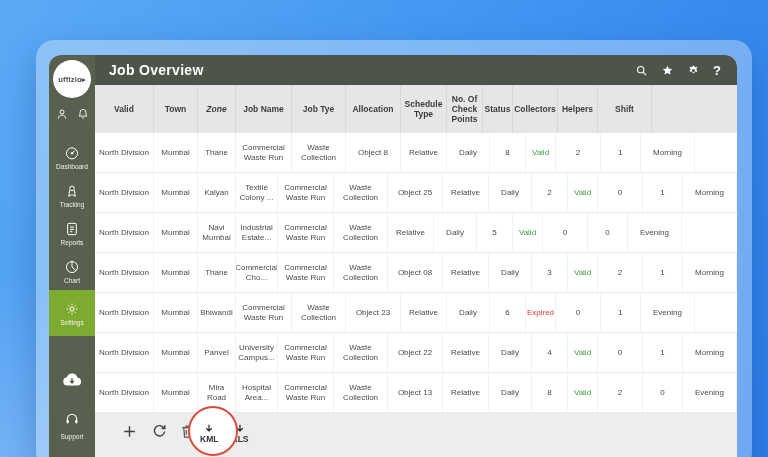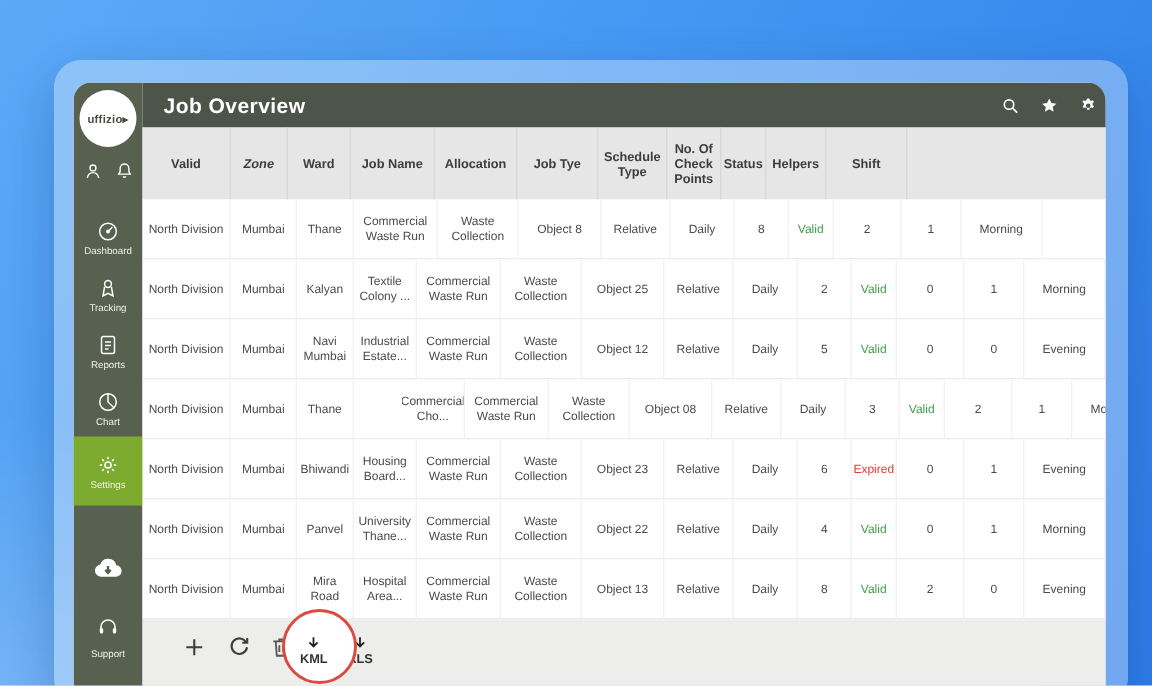--- a/index.html
+++ b/index.html
@@ -185,28 +185,29 @@
           <svg viewBox="0 0 24 24">
               <path fill="#fff" fill-rule="evenodd" d="M10.6 3h2.8l.4 2.2c.6.2 1.2.5 1.7.8l2.1-.9 1.4 2.4-1.7 1.4c.1.3.1.7.1 1.1s0 .8-.1 1.1l1.7 1.4-1.4 2.4-2.1-.9c-.5.3-1.1.6-1.7.8l-.4 2.2h-2.8l-.4-2.2c-.6-.2-1.2-.5-1.7-.8l-2.1.9-1.4-2.4 1.7-1.4c-.1-.3-.1-.7-.1-1.1s0-.8.1-1.1L4.7 7.5l1.4-2.4 2.1.9c.5-.3 1.1-.6 1.7-.8L10.6 3zM12 9.2a2.8 2.8 0 1 0 0 5.6 2.8 2.8 0 0 0 0-5.6z"></path>
             </svg>
         </span>
         <span class="q-icon">?</span>
       </div>
     </div>
 
     <div class="thead" id="thead">
         <div class="th" style="width: 59px;">Valid</div>
+        <div class="th" style="width: 44px;">Town</div>
         <div class="th" style="width: 38px; font-style: italic;">Zone</div>
-        <div class="th" style="width: 42px;">Ward</div>
         <div class="th" style="width: 56px;">Job Name</div>
+        <div class="th" style="width: 54px;">Job Tye</div>
         <div class="th" style="width: 55px;">Allocation</div>
-        <div class="th" style="width: 54px;">Job Tye</div>
         <div class="th" style="width: 46px;">Schedule Type</div>
         <div class="th" style="width: 36px;">No. Of Check Points</div>
         <div class="th" style="width: 30px;">Status</div>
+        <div class="th" style="width: 45px;">Collectors</div>
         <div class="th" style="width: 40px;">Helpers</div>
         <div class="th" style="width: 54px;">Shift</div>
       </div>
     <div id="tbody">
         <div class="tr">
           <div class="td" style="width: 59px;">North Division</div>
           <div class="td" style="width: 44px;">Mumbai</div>
           <div class="td" style="width: 38px;">Thane</div>
           <div class="td" style="width: 56px;">Commercial Waste Run</div>
           <div class="td" style="width: 54px;">Waste Collection</div>
@@ -235,66 +236,64 @@
           <div class="td" style="width: 40px;">1</div>
           <div class="td" style="width: 54px;">Morning</div>
         </div>
         <div class="tr">
           <div class="td" style="width: 59px;">North Division</div>
           <div class="td" style="width: 44px;">Mumbai</div>
           <div class="td" style="width: 38px;">Navi Mumbai</div>
           <div class="td" style="width: 42px;">Industrial Estate...</div>
           <div class="td" style="width: 56px;">Commercial Waste Run</div>
           <div class="td" style="width: 54px;">Waste Collection</div>
-          <div class="td" style="width: 55px;">Object 12</div>
           <div class="td" style="width: 46px;">Relative</div>
           <div class="td" style="width: 43px;">Daily</div>
           <div class="td" style="width: 36px;">5</div>
           <div class="td" style="width: 30px; color: rgb(63, 161, 77);">Valid</div>
           <div class="td" style="width: 45px;">0</div>
           <div class="td" style="width: 40px;">0</div>
           <div class="td" style="width: 54px;">Evening</div>
         </div>
         <div class="tr">
           <div class="td" style="width: 59px;">North Division</div>
           <div class="td" style="width: 44px;">Mumbai</div>
           <div class="td" style="width: 38px;">Thane</div>
-          <div class="td" style="width: 42px; margin-left: 32px;">Commercial Cho...</div>
+          <div class="td" style="width: 42px;">Commercial Cho...</div>
           <div class="td" style="width: 56px;">Commercial Waste Run</div>
           <div class="td" style="width: 54px;">Waste Collection</div>
           <div class="td" style="width: 55px;">Object 08</div>
           <div class="td" style="width: 46px;">Relative</div>
           <div class="td" style="width: 43px;">Daily</div>
           <div class="td" style="width: 36px;">3</div>
           <div class="td" style="width: 30px; color: rgb(63, 161, 77);">Valid</div>
           <div class="td" style="width: 45px;">2</div>
           <div class="td" style="width: 40px;">1</div>
           <div class="td" style="width: 54px;">Morning</div>
         </div>
         <div class="tr">
           <div class="td" style="width: 59px;">North Division</div>
           <div class="td" style="width: 44px;">Mumbai</div>
           <div class="td" style="width: 38px;">Bhiwandi</div>
-          <div class="td" style="width: 42px;">Housing Board...</div>
           <div class="td" style="width: 56px;">Commercial Waste Run</div>
           <div class="td" style="width: 54px;">Waste Collection</div>
           <div class="td" style="width: 55px;">Object 23</div>
           <div class="td" style="width: 46px;">Relative</div>
           <div class="td" style="width: 43px;">Daily</div>
           <div class="td" style="width: 36px;">6</div>
           <div class="td" style="width: 30px; color: rgb(226, 59, 54);">Expired</div>
           <div class="td" style="width: 45px;">0</div>
           <div class="td" style="width: 40px;">1</div>
           <div class="td" style="width: 54px;">Evening</div>
         </div>
         <div class="tr">
           <div class="td" style="width: 59px;">North Division</div>
           <div class="td" style="width: 44px;">Mumbai</div>
           <div class="td" style="width: 38px;">Panvel</div>
-          <div class="td" style="width: 42px;">University Thane...</div>
+          <div class="td" style="width: 42px;">University Campus...</div>
           <div class="td" style="width: 56px;">Commercial Waste Run</div>
           <div class="td" style="width: 54px;">Waste Collection</div>
           <div class="td" style="width: 55px;">Object 22</div>
           <div class="td" style="width: 46px;">Relative</div>
           <div class="td" style="width: 43px;">Daily</div>
           <div class="td" style="width: 36px;">4</div>
           <div class="td" style="width: 30px; color: rgb(63, 161, 77);">Valid</div>
           <div class="td" style="width: 45px;">0</div>
           <div class="td" style="width: 40px;">1</div>
           <div class="td" style="width: 54px;">Morning</div>

